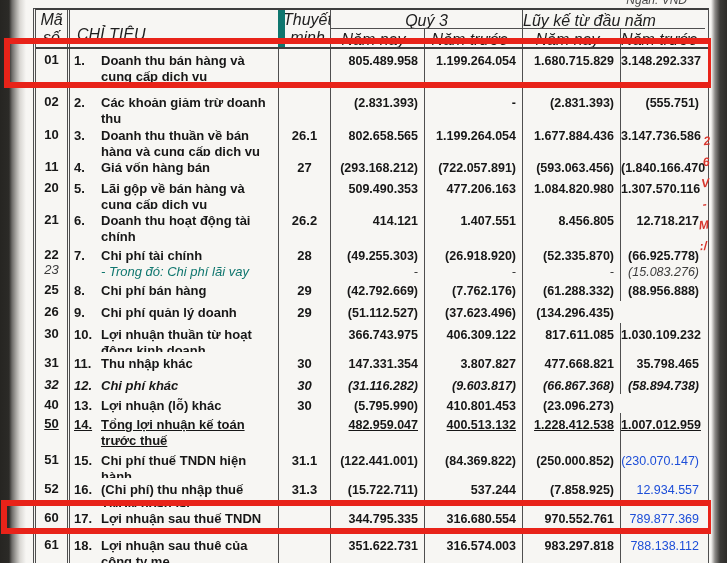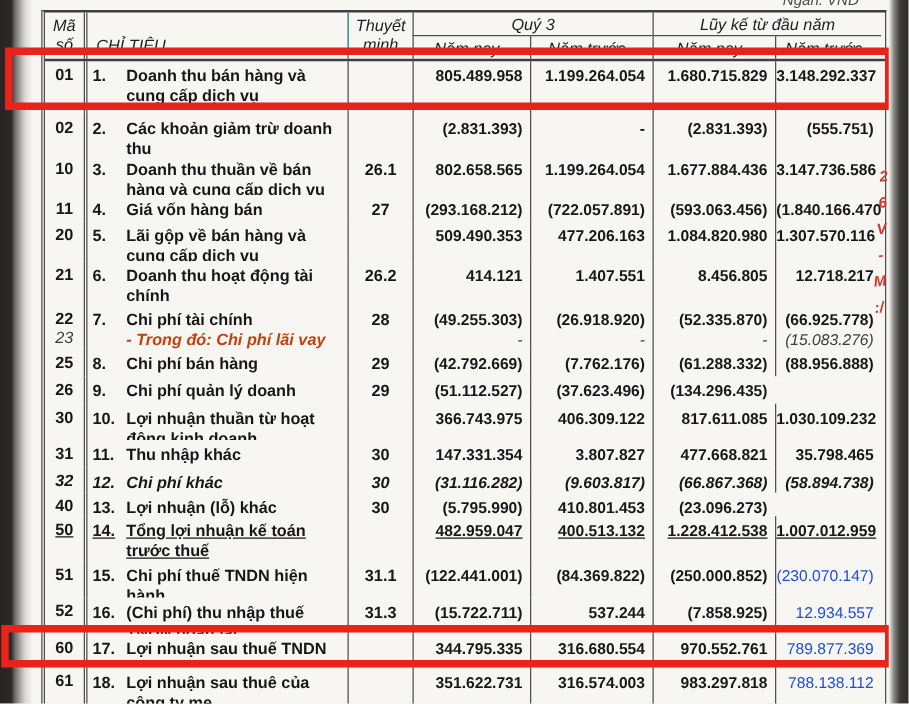--- a/index.html
+++ b/index.html
@@ -9,42 +9,42 @@
     background:linear-gradient(90deg,#262522 0px,#2b2a27 9px,#6f6d6a 12px,#a7a5a1 16px,#d9d7d3 20px,#f7f6f3 26px);}
   .edge-right{position:absolute;right:0;top:0;width:16px;height:563px;
     background:linear-gradient(90deg,#f7f6f3 0px,#8b8986 4px,#3c3b38 9px,#2d2c29 16px);}
   .unit-frag{position:absolute;top:-7px;right:40px;font-style:italic;font-size:12px;color:#4a4a4a;}
 
   .fin-table{position:absolute;left:33px;top:8px;width:672px;border-top:2px solid #3f3f3f;
     border-left:3px double #4f4f4f;border-right:1px solid #4f4f4f;box-sizing:content-box;}
   .grid7{display:grid;grid-template-columns:31px 211px 52px 94px 98px 98px 85px;}
 
   
-  .thead{grid-template-rows:19px 18px;border-bottom:2px solid #3f3f3f;font-style:italic;font-size:13px;color:#1e1e1e;}
+  .thead{grid-template-rows:19px 18px;border-bottom:2px solid #3f3f3f;font-style:italic;font-size:16px;color:#1e1e1e;}
   .h{overflow:hidden;}
   .h.hma{grid-area:1/1/3/2;display:flex;flex-direction:column;align-items:center;justify-content:center;line-height:1.1;}
   .h.hct{grid-area:1/2/3/3;border-left:3px double #4f4f4f;display:flex;align-items:flex-end;padding:0 0 3px 7px;}
-  .h.htm{grid-area:1/3/3/4;border-left:1px solid #0f766e;display:flex;flex-direction:column;align-items:center;justify-content:center;line-height:1.1;}
+  .h.htm{grid-area:1/3/3/4;border-left:7px solid #0f766e;display:flex;flex-direction:column;align-items:center;justify-content:center;line-height:1.1;}
   .h.hq3{grid-area:1/4/2/6;border-left:1px solid #4f4f4f;border-bottom:1px solid #4f4f4f;text-align:center;padding-top:2px;}
-  .h.hlk{grid-area:1/6/2/8;border-left:1px solid #4f4f4f;border-bottom:1px solid #4f4f4f;text-align:center;padding-top:2px;}
+  .h.hlk{grid-area:1/6/2/8;border-left:1px solid #4f4f4f;border-bottom:1px solid #4f4f4f;padding-top:2px;}
   .h.hs{text-align:center;padding:2px 8px 0 0;}
   .h.hn1{grid-area:2/4/3/5;border-left:1px solid #4f4f4f;}
   .h.ht1{grid-area:2/5/3/6;border-left:1px solid #4f4f4f;}
   .h.hn2{grid-area:2/6/3/7;border-left:1px solid #4f4f4f;}
   .h.ht2{grid-area:2/7/3/8;border-left:1px solid #4f4f4f;}
 
   
   .row{font-size:13px;}
   .c{overflow:hidden;padding-top:4px;box-sizing:border-box;height:100%;}
   .c.ma{text-align:center;font-weight:bold;display:flex;flex-direction:column;align-items:center;line-height:1.15;}
   .c.ma .c2{font-weight:normal;font-style:italic;color:#3a3a3a;}
   .c.nm{border-left:3px double #4f4f4f;display:flex;font-weight:bold;line-height:1.25;}
   .c.nm .no{flex:none;width:27px;padding-left:4px;}
   .c.nm .nt{flex:1;padding-right:2px;}
-  .c.nm .n2{display:block;font-style:italic;font-weight:bold;color:#c2410c;}
+  .c.nm .n2{display:block;font-style:italic;font-weight:normal;color:#0f766e;}
   .c.note{border-left:1px solid #4f4f4f;text-align:center;font-weight:bold;}
   .c.vv{border-left:1px solid #4f4f4f;text-align:right;padding-right:6px;font-weight:bold;font-size:12.5px;line-height:1.3;}
   .c.vv .sv{display:block;font-style:italic;font-weight:normal;color:#3c3c3c;}
   .c.vv.lt .mv{font-weight:normal;color:#1d4ed8;}
 
   
   .hl{position:absolute;border:6px solid #e82319;box-sizing:border-box;pointer-events:none;}
   .hl1{left:4px;top:38px;width:710px;height:50px;}
   .hl2{left:1px;top:500px;width:713px;height:34px;}
 

